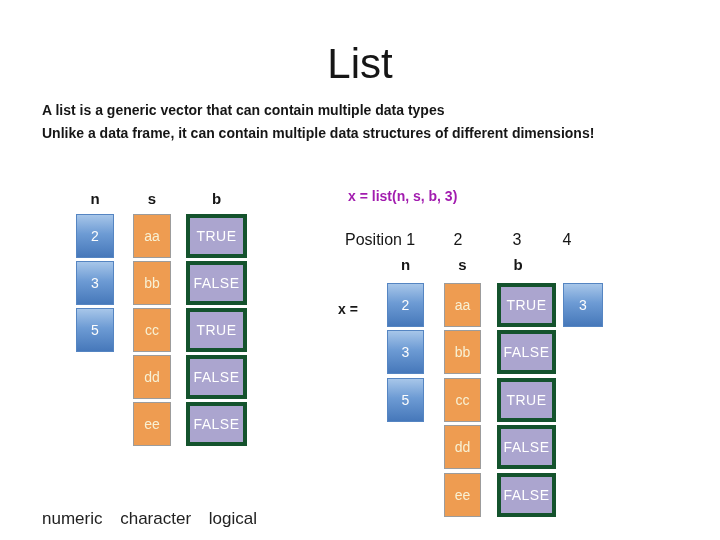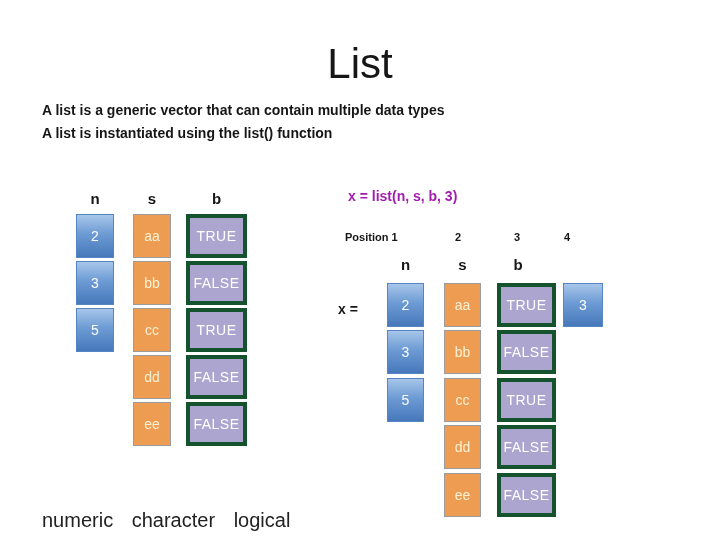--- a/index.html
+++ b/index.html
@@ -47,40 +47,40 @@
   .rn{left:387px;width:37px} .rs{left:444px;width:37px}  .rb{left:497px;width:59px} .r4{left:563px;width:40px}
   .b0{top:283px}.b1{top:330px}.b2{top:378px}.b3{top:425px}.b4{top:473px}
   
   .hdr{position:absolute;font-weight:700;font-size:15px;text-align:center;color:#161616;}
   .lh{top:190px}
   .hn{left:76px;width:38px}  .hs{left:133px;width:38px}  .hb{left:186px;width:61px}
   .rh{top:256px}
   .rhn{left:387px;width:37px}.rhs{left:444px;width:37px}.rhb{left:490px;width:56px}
   
   .code{position:absolute;left:348px;top:188px;font-size:14px;font-weight:700;color:#a21caf;}
-  .pos{position:absolute;top:231px;font-size:11px;font-weight:700;color:#161616;}
+  .pos{position:absolute;top:231px;font-size:16px;font-weight:400;color:#161616;}
   .p1{left:345px}
   .p2{left:448px;width:20px;text-align:center}
   .p3{left:507px;width:20px;text-align:center}
   .p4{left:557px;width:20px;text-align:center}
   .xlabel{position:absolute;left:338px;top:301px;font-size:14px;font-weight:600;color:#161616;}
   
-  .footer{position:absolute;left:42px;top:509px;font-size:20px;font-weight:400;color:#222;}
+  .footer{position:absolute;left:42px;top:509px;font-size:17px;font-weight:400;color:#222;}
   .footer span{margin-right:13px;}
 </style>
 </head>
 <body>
 
 <div class="slide">
 
   <div class="title">List</div>
 
   <div class="body-text">
     <div>A list is a generic vector that can contain multiple data types</div>
-    <div>A list is instantiated using the list() function</div>
+    <div>Unlike a data frame, it can contain multiple data structures of different dimensions!</div>
   </div>
 
   <div class="hdr lh hn">n</div>
   <div class="hdr lh hs">s</div>
   <div class="hdr lh hb">b</div>
 
   <div class="box blue ln a0">2</div>
   <div class="box blue ln a1">3</div>
   <div class="box blue ln a2">5</div>
 

